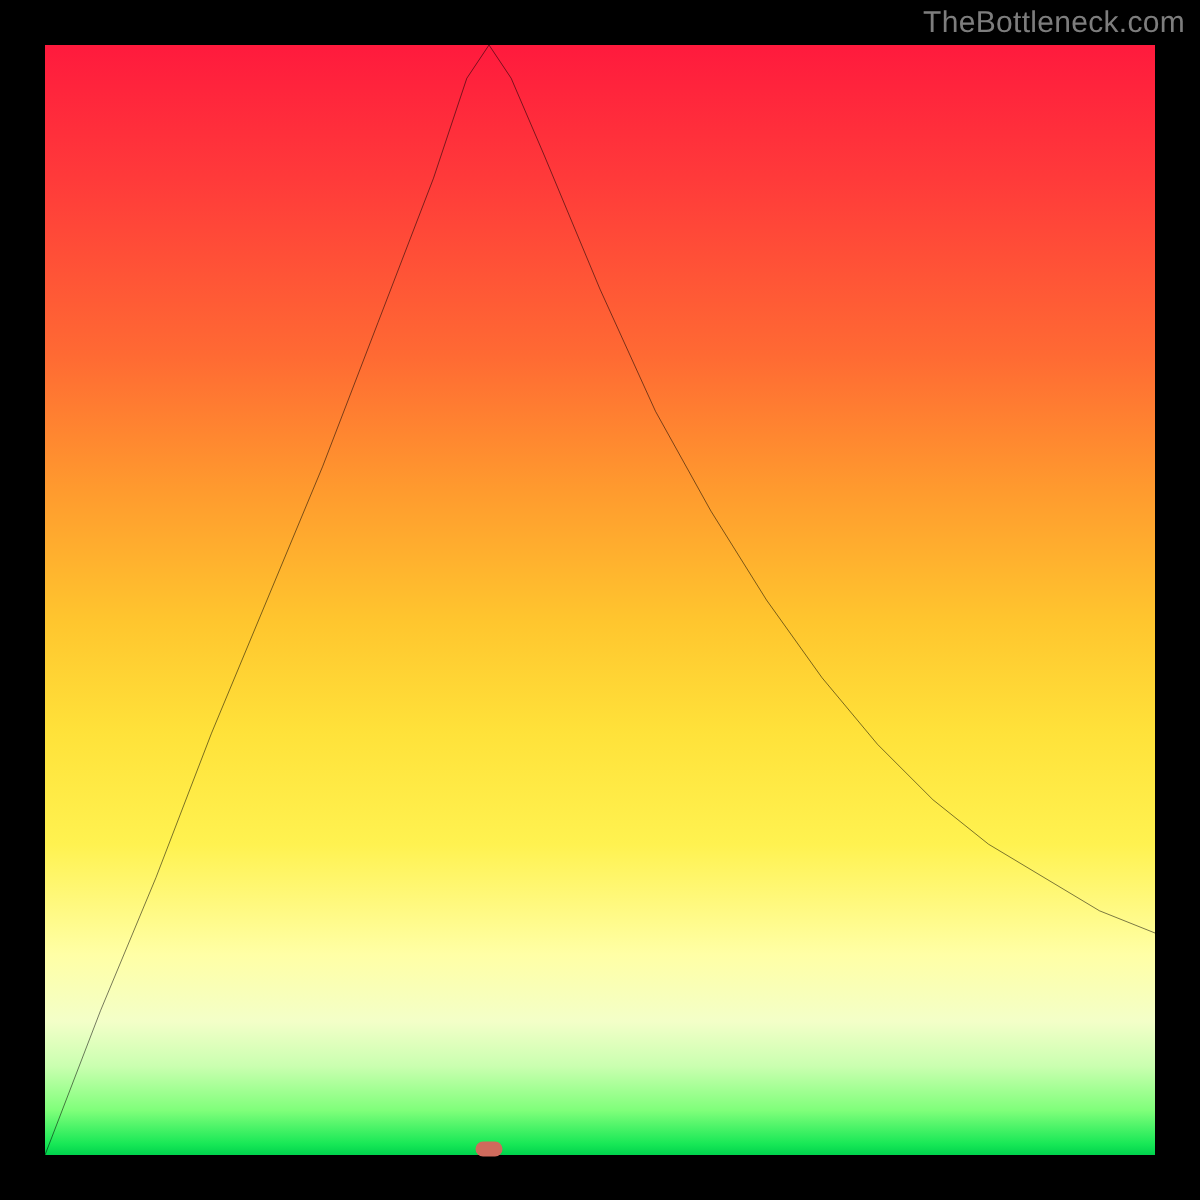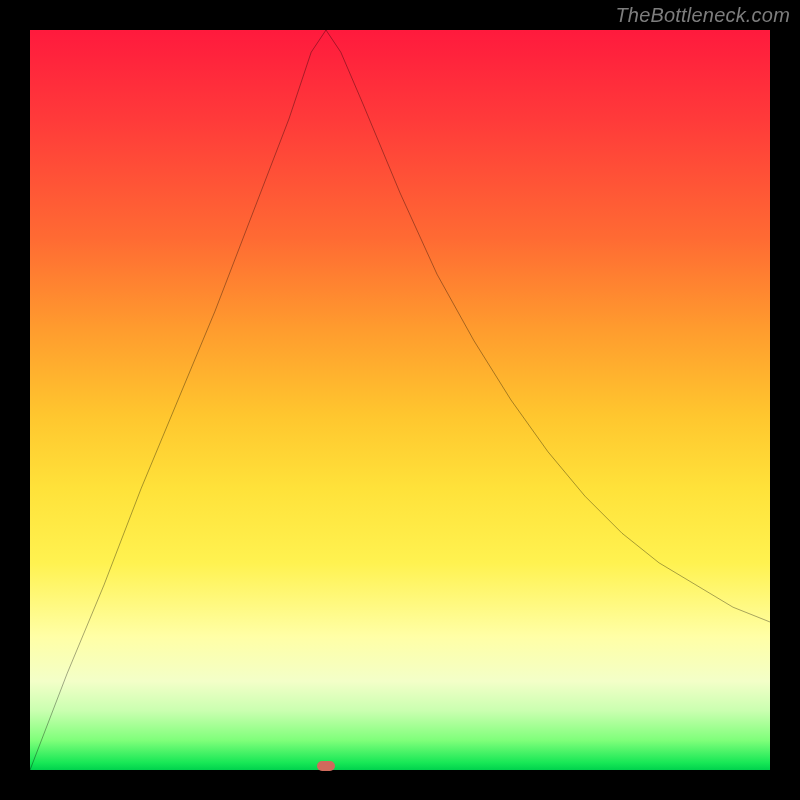--- a/index.html
+++ b/index.html
@@ -54,21 +54,20 @@
     transform: translate(-50%, -50%);
   }
   .watermark {
     position: absolute;
     top: 4px;
     right: 10px;
     color: #7d7d7d;
     font-size: 20px;
     font-weight: 500;
     letter-spacing: 0.2px;
-    font-style: italic;
   }
 </style>
 </head>
 <body>
 
 <div class="frame">
 
   <div class="watermark">TheBottleneck.com</div>
 
   <div class="plot-area">

